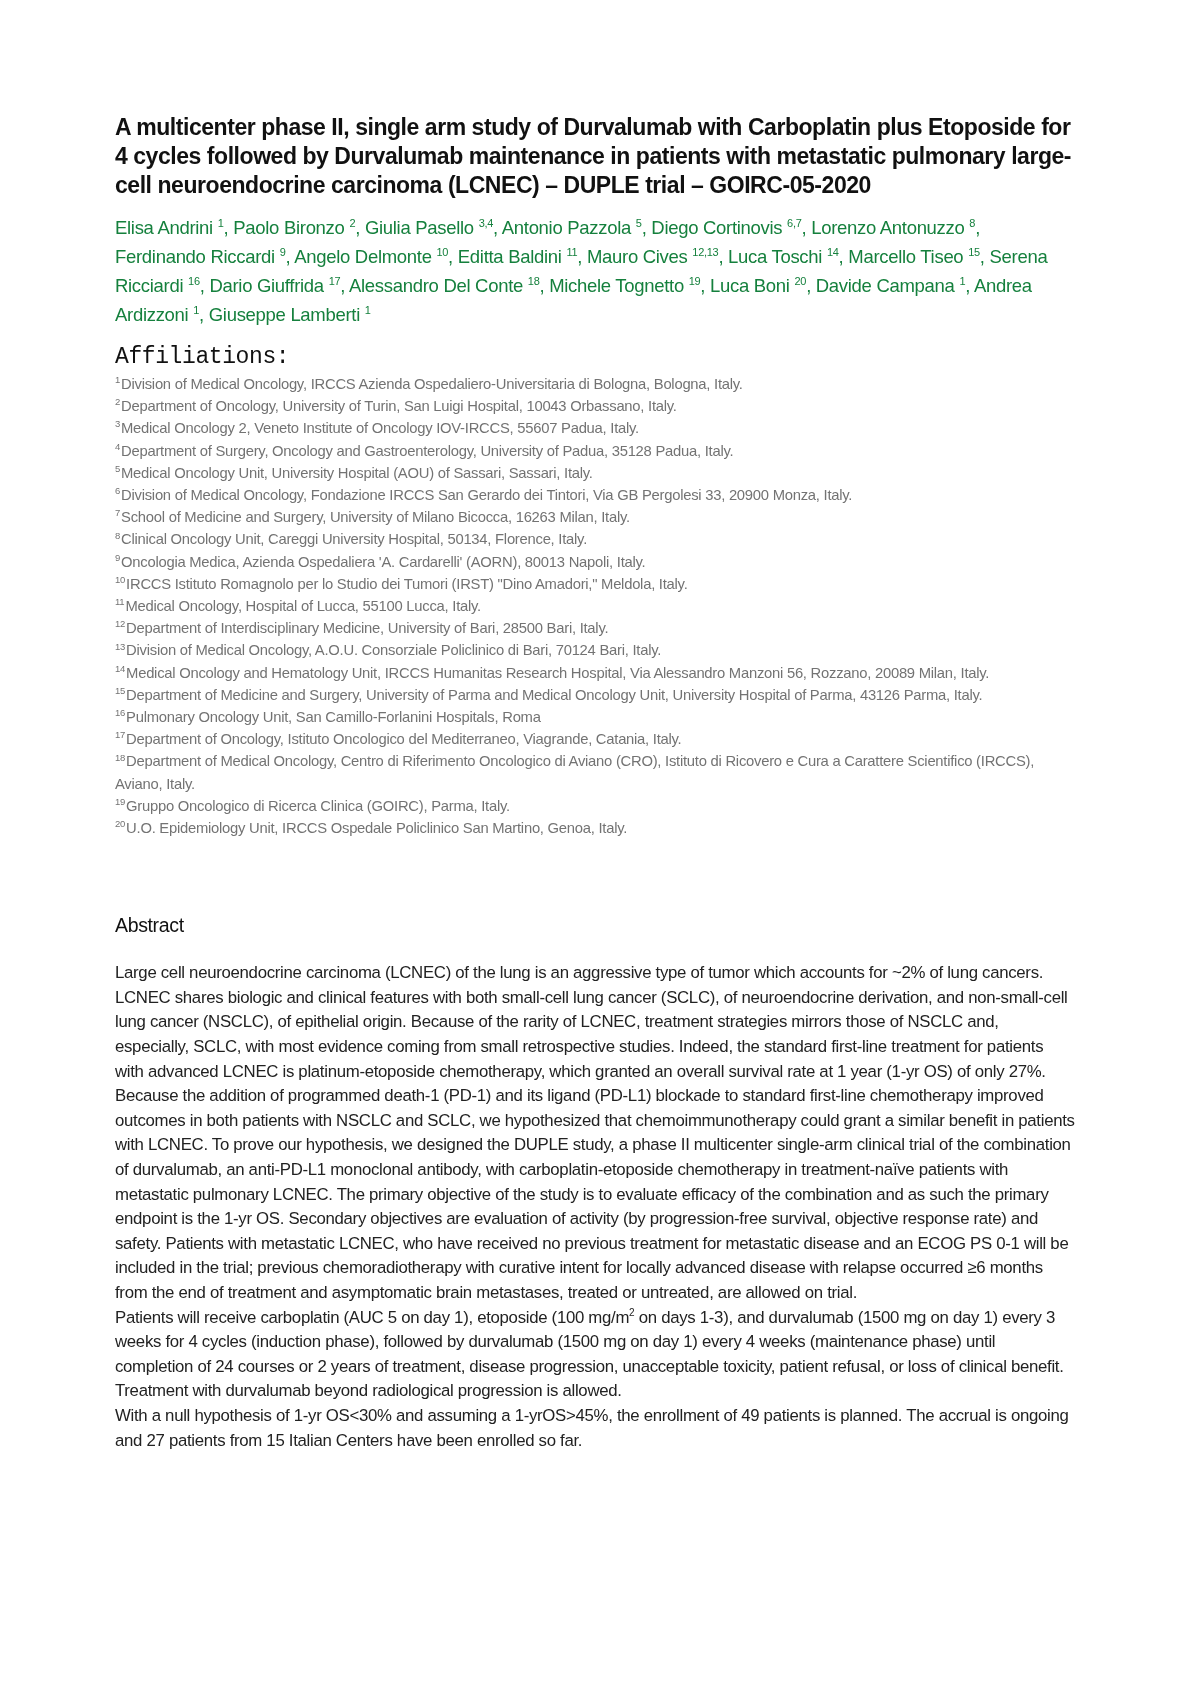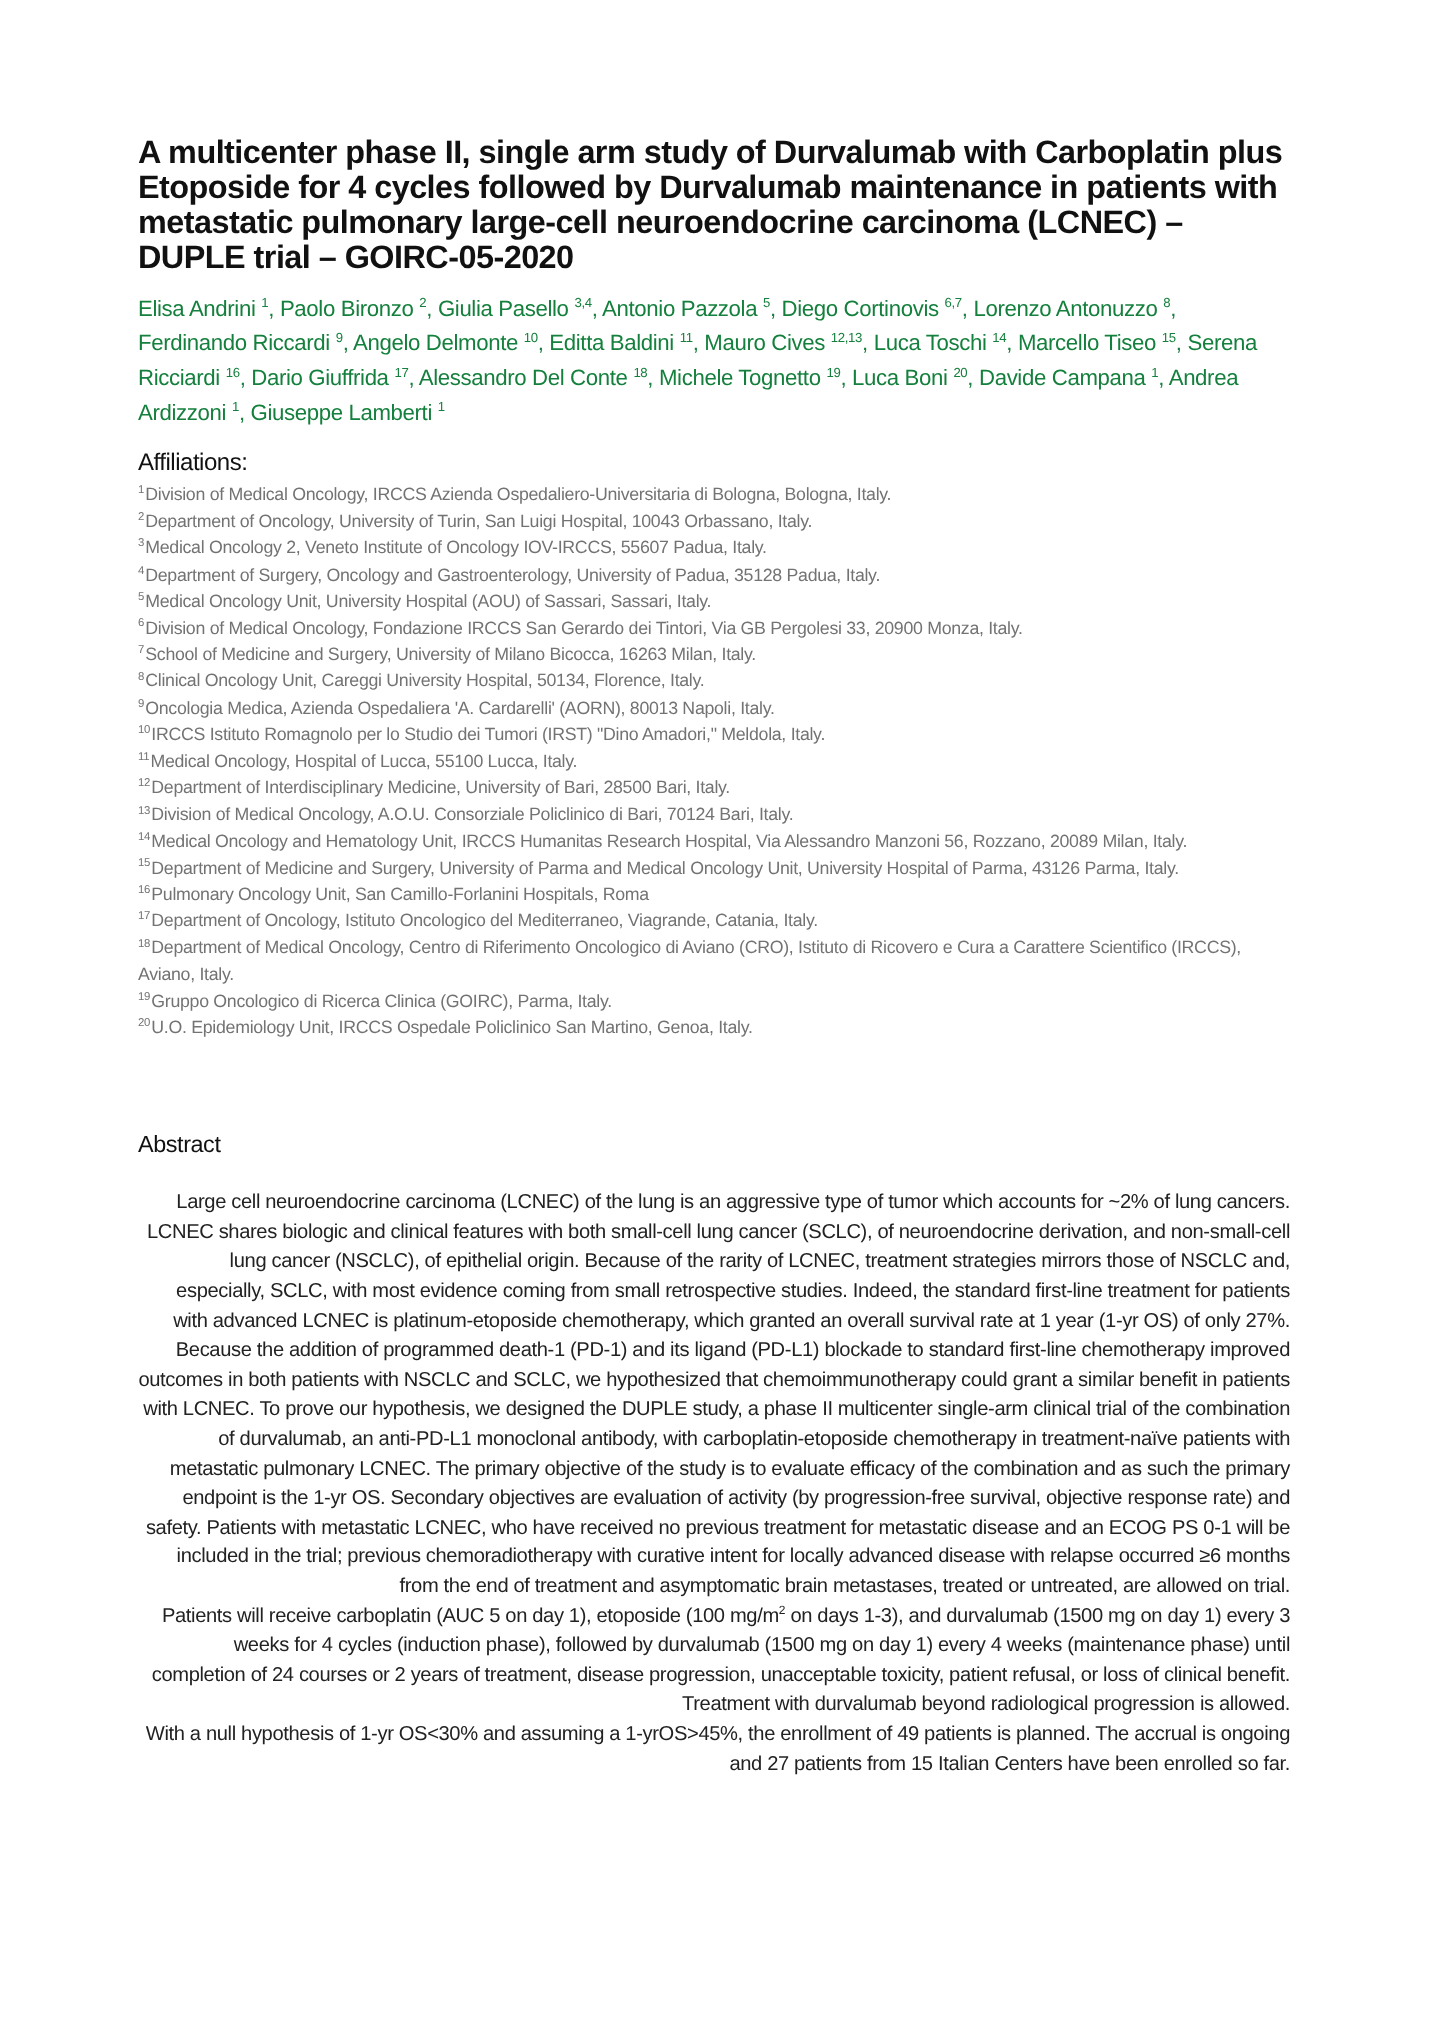--- a/index.html
+++ b/index.html
@@ -2,41 +2,42 @@
 <html><head>
 <meta charset="utf-8">
 <style>
   html, body { margin: 0; padding: 0; background: #ffffff; }
   body {
     width: 1198px; height: 1693px; position: relative; overflow: hidden;
     font-family: "Liberation Sans", sans-serif; color: #1a1a1a;
   }
   .page { position: absolute; left: 115px; top: 113px; width: 960px; }
   .title {
-    font-size: 27px; line-height: 29px; font-weight: bold; letter-spacing: -0.45px;
+    font-size: 23px; line-height: 29px; font-weight: bold; letter-spacing: -0.45px;
     color: #111; margin: 0;
   }
   .authors {
     margin-top: 13px; font-size: 18.5px; line-height: 29px; letter-spacing: -0.3px;
     color: #15803d;
   }
   .authors sup { font-size: 11px; vertical-align: super; line-height: 0; }
   .aff-heading {
-    margin-top: 14px; font-size: 20px; line-height: 28px; letter-spacing: -0.4px;
+    margin-top: 14px; font-size: 23px; line-height: 28px; letter-spacing: -0.4px;
     color: #111;
+    font-family: Liberation Mono, monospace;
   }
   .aff-list { margin-top: 2px; font-size: 14.8px; line-height: 22.2px; letter-spacing: -0.25px; color: #737373; }
   .aff-list .aff { display: block; }
   .aff-list sup { font-size: 9.5px; vertical-align: super; line-height: 0; margin-right: 1px; }
   .abs-heading {
     margin-top: 73px; font-size: 19.5px; line-height: 26px; letter-spacing: -0.35px;
     color: #111;
   }
   .abs-body { margin-top: 23px; font-size: 16.8px; line-height: 24.6px; letter-spacing: -0.3px; color: #222; }
-  .abs-body p { margin: 0; text-align: right; }
+  .abs-body p { margin: 0; }
   .abs-body sup { font-size: 10px; vertical-align: super; line-height: 0; }
 </style>
 </head>
 <body>
 
 <div class="page">
   <h1 class="title">A multicenter phase II, single arm study of Durvalumab with Carboplatin plus Etoposide for 4 cycles followed by Durvalumab maintenance in patients with metastatic pulmonary large-cell neuroendocrine carcinoma (LCNEC) – DUPLE trial – GOIRC-05-2020</h1>
 
   <div class="authors" id="author-list"><span><span>Elisa Andrini</span> <sup>1</sup></span>, <span><span>Paolo Bironzo</span> <sup>2</sup></span>, <span><span>Giulia Pasello</span> <sup>3,4</sup></span>, <span><span>Antonio Pazzola</span> <sup>5</sup></span>, <span><span>Diego Cortinovis</span> <sup>6,7</sup></span>, <span><span>Lorenzo Antonuzzo</span> <sup>8</sup></span>, <span><span>Ferdinando Riccardi</span> <sup>9</sup></span>, <span><span>Angelo Delmonte</span> <sup>10</sup></span>, <span><span>Editta Baldini</span> <sup>11</sup></span>, <span><span>Mauro Cives</span> <sup>12,13</sup></span>, <span><span>Luca Toschi</span> <sup>14</sup></span>, <span><span>Marcello Tiseo</span> <sup>15</sup></span>, <span><span>Serena Ricciardi</span> <sup>16</sup></span>, <span><span>Dario Giuffrida</span> <sup>17</sup></span>, <span><span>Alessandro Del Conte</span> <sup>18</sup></span>, <span><span>Michele Tognetto</span> <sup>19</sup></span>, <span><span>Luca Boni</span> <sup>20</sup></span>, <span><span>Davide Campana</span> <sup>1</sup></span>, <span><span>Andrea Ardizzoni</span> <sup>1</sup></span>, <span><span>Giuseppe Lamberti</span> <sup>1</sup></span></div>
 

